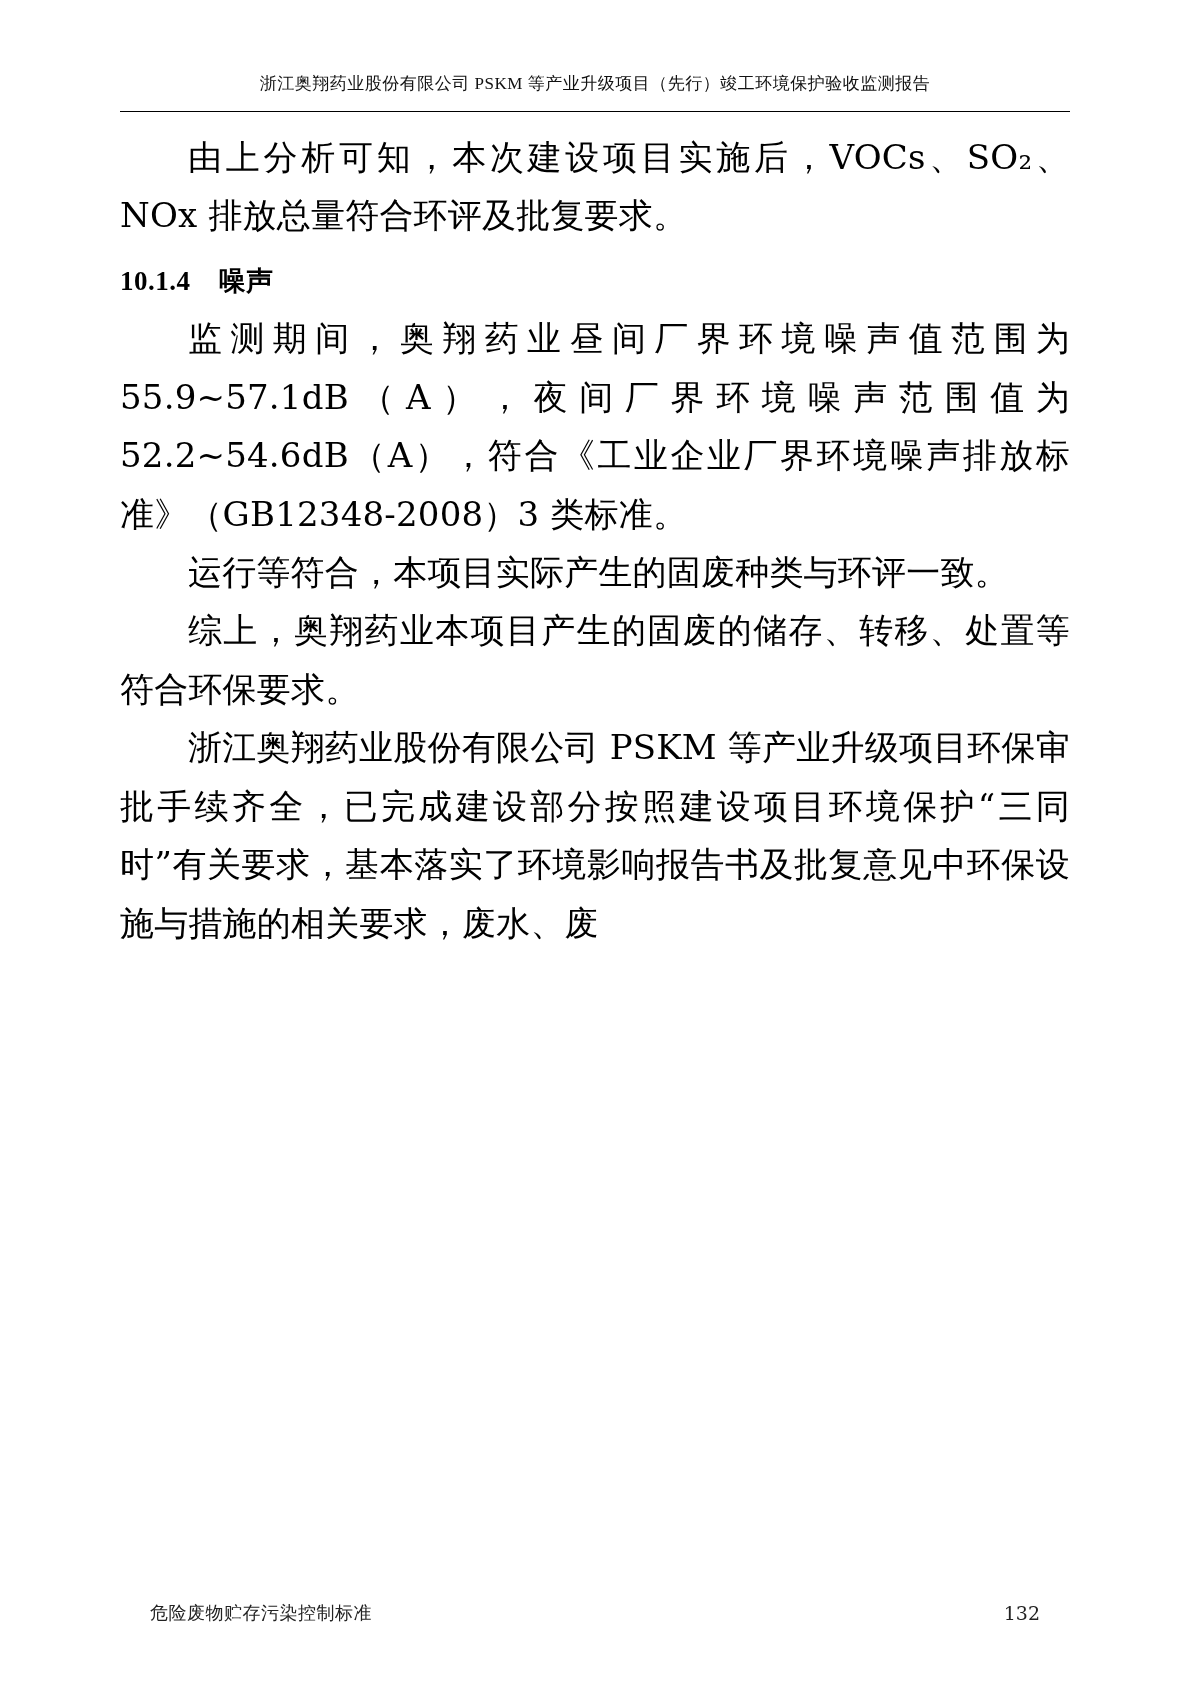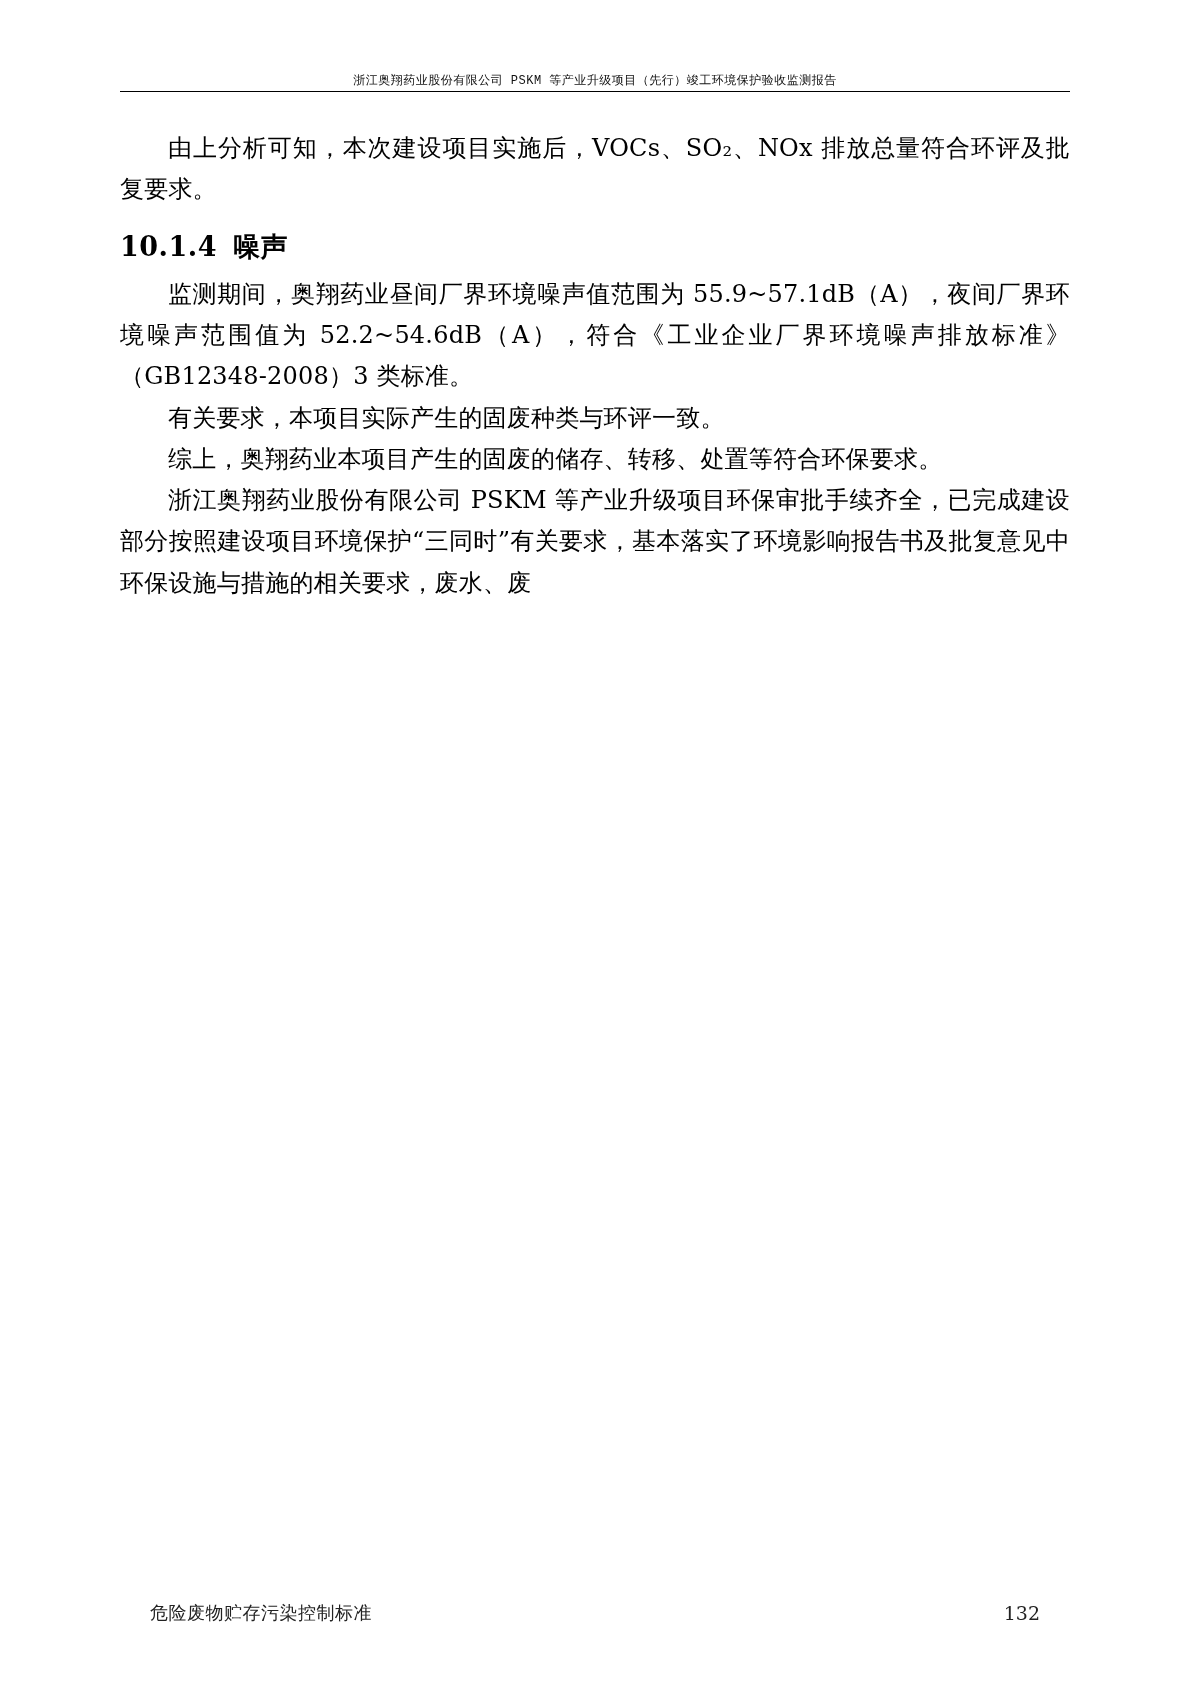--- a/index.html
+++ b/index.html
@@ -21,36 +21,36 @@
     height: 1683px;
     box-sizing: border-box;
     padding: 0 120px;
   }
   .header {
     position: absolute;
     top: 72px;
     left: 120px;
     right: 120px;
     text-align: center;
-    font-family: Liberation Mono, monospace;
-    font-size: 12px;
+    font-family: Liberation Serif, serif;
+    font-size: 17px;
     letter-spacing: 0.5px;
     color: #111;
-    padding-bottom: 2px;
+    padding-bottom: 16px;
     border-bottom: 1.5px solid #000;
   }
   .content {
     position: absolute;
     top: 128px;
     left: 120px;
     width: 950px;
   }
   p.body-text {
     margin: 0 0 0 0;
-    font-size: 24px;
+    font-size: 34px;
     line-height: 1.72;
     text-align: justify;
     text-justify: inter-ideograph;
     letter-spacing: 0.2px;
   }
   p.indent {
     text-indent: 2em;
   }
   h3.heading {
     font-size: 27px;
@@ -60,21 +60,22 @@
     letter-spacing: 0.5px;
   }
   h2.heading2 {
     font-size: 29px;
     font-weight: bold;
     margin: 20px 0 6px 0;
     line-height: 1.6;
     letter-spacing: 0.5px;
   }
   .heading-num {
-    margin-right: 16px;
+    margin-right: 28px;
+    font-family: Liberation Serif, serif;
   }
   .footer {
     position: absolute;
     bottom: 58px;
     left: 150px;
     right: 150px;
     display: flex;
     align-items: center;
   }
   .footer-left {
@@ -102,21 +103,21 @@
 
     <p class="body-text indent">由上分析可知，本次建设项目实施后，VOCs、SO₂、NOx 排放总量符合环评及批复要求。</p>
 
     <h3 class="heading">
       <span class="heading-num">10.1.4</span><span>噪声</span>
     </h3>
 
     <p class="body-text indent">监测期间，奥翔药业昼间厂界环境噪声值范围为 55.9~57.1dB（A），夜间厂界环境噪声范围值为 52.2~54.6dB（A），符合《工业企业厂界环境噪声排放标准》（GB12348-2008）3 类标准。</p>
 
 
-    <p class="body-text indent">有关要求，本项目实际产生的固废种类与环评一致。</p>
+    <p class="body-text indent">运行等符合，本项目实际产生的固废种类与环评一致。</p>
 
 
     <p class="body-text indent">综上，奥翔药业本项目产生的固废的储存、转移、处置等符合环保要求。</p>
 
 
     <p class="body-text indent">浙江奥翔药业股份有限公司 PSKM 等产业升级项目环保审批手续齐全，已完成建设部分按照建设项目环境保护“三同时”有关要求，基本落实了环境影响报告书及批复意见中环保设施与措施的相关要求，废水、废</p>
 
   </div>
 
   <div class="footer">

